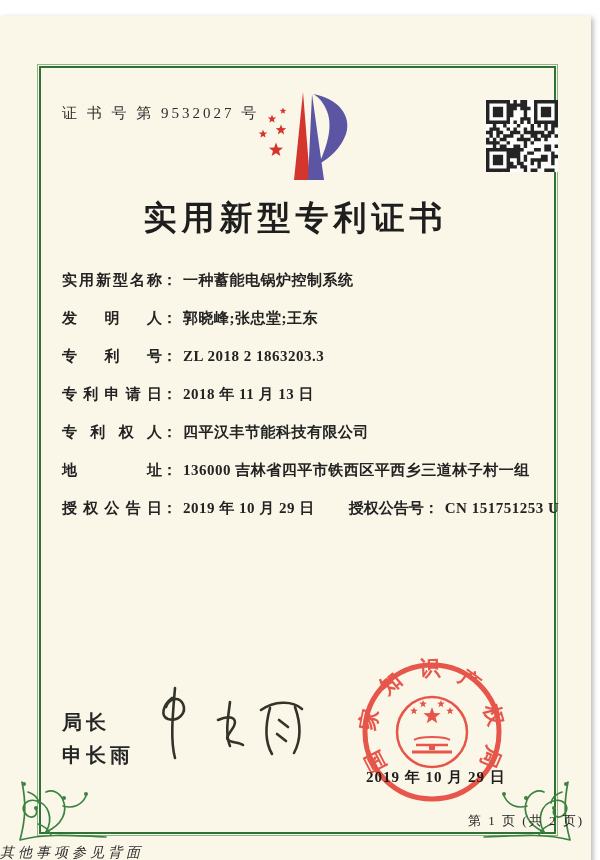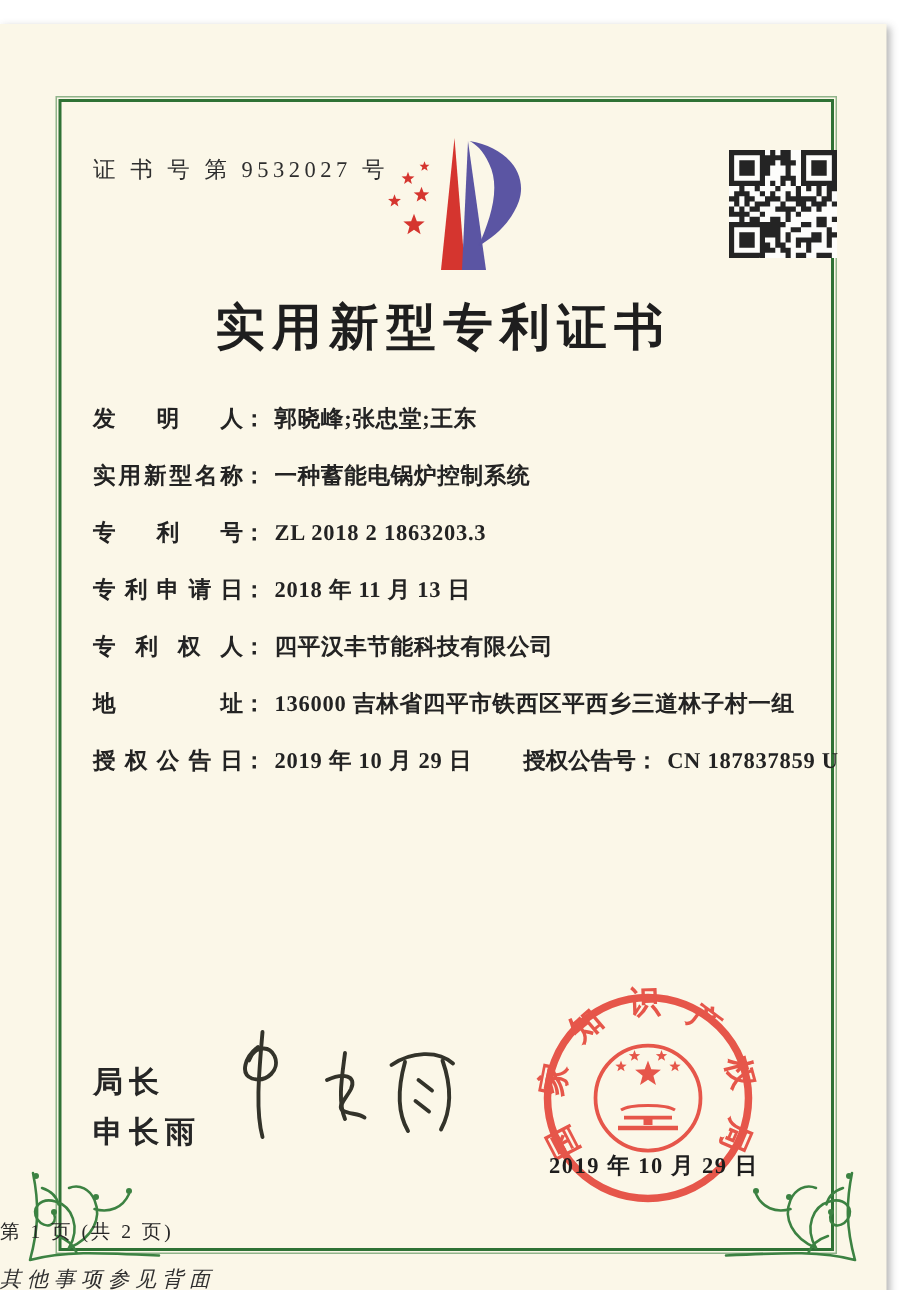--- a/index.html
+++ b/index.html
@@ -26,21 +26,21 @@
   .f-val{letter-spacing:.5px}
   .f-pair2{margin-left:34px}
   .paras{position:absolute;left:62px;top:505px;width:470px;font-size:15px;line-height:28px;
          text-align:justify;font-style:italic;color:#343434}
   .paras p{text-indent:2em}
   .director{position:absolute;left:62px;top:690px;font-size:20px;font-weight:600;letter-spacing:4px;line-height:33px}
   .signature{position:absolute;left:142px;top:666px;width:190px;height:85px}
   .seal{position:absolute;left:356px;top:640px;width:152px;height:152px;opacity:.9}
   .seal-date{position:absolute;left:366px;top:752px;font-size:15px;font-weight:600;
              letter-spacing:1px;color:#1d1d1d}
-  .page-info{position:absolute;left:0;top:796px;width:584px;text-align:left;font-size:13px;letter-spacing:2px}
+  .page-info{position:absolute;left:0;top:796px;width:584px;text-align:right;font-size:13px;letter-spacing:2px}
   .back-note{position:absolute;left:0;top:828px;width:591px;text-align:left;font-size:14px;
              font-style:italic;letter-spacing:4px;color:#2f2f2f}
   .flourish{position:absolute;width:100px;height:100px}
   .flourish.bl{left:12px;top:732px}
   .flourish.br{left:478px;top:732px;transform:scaleX(-1)}
 </style>
 </head>
 <body>
 
 <div class="paper">
@@ -96,39 +96,39 @@
   </svg>
 
   <svg class="qr" viewBox="0 0 72 72">
     <path id="qr-path" fill="#242424" d="M0.00 0.00h3.43v3.43h-3.43zM3.43 0.00h3.43v3.43h-3.43zM6.86 0.00h3.43v3.43h-3.43zM10.29 0.00h3.43v3.43h-3.43zM13.71 0.00h3.43v3.43h-3.43zM17.14 0.00h3.43v3.43h-3.43zM20.57 0.00h3.43v3.43h-3.43zM27.43 0.00h3.43v3.43h-3.43zM34.29 0.00h3.43v3.43h-3.43zM37.71 0.00h3.43v3.43h-3.43zM48.00 0.00h3.43v3.43h-3.43zM51.43 0.00h3.43v3.43h-3.43zM54.86 0.00h3.43v3.43h-3.43zM58.29 0.00h3.43v3.43h-3.43zM61.71 0.00h3.43v3.43h-3.43zM65.14 0.00h3.43v3.43h-3.43zM68.57 0.00h3.43v3.43h-3.43zM0.00 3.43h3.43v3.43h-3.43zM20.57 3.43h3.43v3.43h-3.43zM24.00 3.43h3.43v3.43h-3.43zM27.43 3.43h3.43v3.43h-3.43zM30.86 3.43h3.43v3.43h-3.43zM34.29 3.43h3.43v3.43h-3.43zM37.71 3.43h3.43v3.43h-3.43zM48.00 3.43h3.43v3.43h-3.43zM68.57 3.43h3.43v3.43h-3.43zM0.00 6.86h3.43v3.43h-3.43zM6.86 6.86h3.43v3.43h-3.43zM10.29 6.86h3.43v3.43h-3.43zM13.71 6.86h3.43v3.43h-3.43zM20.57 6.86h3.43v3.43h-3.43zM24.00 6.86h3.43v3.43h-3.43zM27.43 6.86h3.43v3.43h-3.43zM34.29 6.86h3.43v3.43h-3.43zM37.71 6.86h3.43v3.43h-3.43zM41.14 6.86h3.43v3.43h-3.43zM48.00 6.86h3.43v3.43h-3.43zM54.86 6.86h3.43v3.43h-3.43zM58.29 6.86h3.43v3.43h-3.43zM61.71 6.86h3.43v3.43h-3.43zM68.57 6.86h3.43v3.43h-3.43zM0.00 10.29h3.43v3.43h-3.43zM6.86 10.29h3.43v3.43h-3.43zM10.29 10.29h3.43v3.43h-3.43zM13.71 10.29h3.43v3.43h-3.43zM20.57 10.29h3.43v3.43h-3.43zM24.00 10.29h3.43v3.43h-3.43zM37.71 10.29h3.43v3.43h-3.43zM48.00 10.29h3.43v3.43h-3.43zM54.86 10.29h3.43v3.43h-3.43zM58.29 10.29h3.43v3.43h-3.43zM61.71 10.29h3.43v3.43h-3.43zM68.57 10.29h3.43v3.43h-3.43zM0.00 13.71h3.43v3.43h-3.43zM6.86 13.71h3.43v3.43h-3.43zM10.29 13.71h3.43v3.43h-3.43zM13.71 13.71h3.43v3.43h-3.43zM20.57 13.71h3.43v3.43h-3.43zM24.00 13.71h3.43v3.43h-3.43zM37.71 13.71h3.43v3.43h-3.43zM48.00 13.71h3.43v3.43h-3.43zM54.86 13.71h3.43v3.43h-3.43zM58.29 13.71h3.43v3.43h-3.43zM61.71 13.71h3.43v3.43h-3.43zM68.57 13.71h3.43v3.43h-3.43zM0.00 17.14h3.43v3.43h-3.43zM20.57 17.14h3.43v3.43h-3.43zM34.29 17.14h3.43v3.43h-3.43zM37.71 17.14h3.43v3.43h-3.43zM41.14 17.14h3.43v3.43h-3.43zM48.00 17.14h3.43v3.43h-3.43zM68.57 17.14h3.43v3.43h-3.43zM0.00 20.57h3.43v3.43h-3.43zM3.43 20.57h3.43v3.43h-3.43zM6.86 20.57h3.43v3.43h-3.43zM10.29 20.57h3.43v3.43h-3.43zM13.71 20.57h3.43v3.43h-3.43zM17.14 20.57h3.43v3.43h-3.43zM20.57 20.57h3.43v3.43h-3.43zM27.43 20.57h3.43v3.43h-3.43zM34.29 20.57h3.43v3.43h-3.43zM41.14 20.57h3.43v3.43h-3.43zM48.00 20.57h3.43v3.43h-3.43zM51.43 20.57h3.43v3.43h-3.43zM54.86 20.57h3.43v3.43h-3.43zM58.29 20.57h3.43v3.43h-3.43zM61.71 20.57h3.43v3.43h-3.43zM65.14 20.57h3.43v3.43h-3.43zM68.57 20.57h3.43v3.43h-3.43zM6.86 24.00h3.43v3.43h-3.43zM17.14 24.00h3.43v3.43h-3.43zM30.86 24.00h3.43v3.43h-3.43zM44.57 24.00h3.43v3.43h-3.43zM51.43 24.00h3.43v3.43h-3.43zM58.29 24.00h3.43v3.43h-3.43zM65.14 24.00h3.43v3.43h-3.43zM68.57 24.00h3.43v3.43h-3.43zM3.43 27.43h3.43v3.43h-3.43zM6.86 27.43h3.43v3.43h-3.43zM10.29 27.43h3.43v3.43h-3.43zM20.57 27.43h3.43v3.43h-3.43zM27.43 27.43h3.43v3.43h-3.43zM37.71 27.43h3.43v3.43h-3.43zM44.57 27.43h3.43v3.43h-3.43zM58.29 27.43h3.43v3.43h-3.43zM65.14 27.43h3.43v3.43h-3.43zM0.00 30.86h3.43v3.43h-3.43zM3.43 30.86h3.43v3.43h-3.43zM10.29 30.86h3.43v3.43h-3.43zM13.71 30.86h3.43v3.43h-3.43zM24.00 30.86h3.43v3.43h-3.43zM27.43 30.86h3.43v3.43h-3.43zM30.86 30.86h3.43v3.43h-3.43zM37.71 30.86h3.43v3.43h-3.43zM41.14 30.86h3.43v3.43h-3.43zM44.57 30.86h3.43v3.43h-3.43zM48.00 30.86h3.43v3.43h-3.43zM51.43 30.86h3.43v3.43h-3.43zM54.86 30.86h3.43v3.43h-3.43zM61.71 30.86h3.43v3.43h-3.43zM65.14 30.86h3.43v3.43h-3.43zM3.43 34.29h3.43v3.43h-3.43zM10.29 34.29h3.43v3.43h-3.43zM17.14 34.29h3.43v3.43h-3.43zM20.57 34.29h3.43v3.43h-3.43zM24.00 34.29h3.43v3.43h-3.43zM34.29 34.29h3.43v3.43h-3.43zM44.57 34.29h3.43v3.43h-3.43zM48.00 34.29h3.43v3.43h-3.43zM54.86 34.29h3.43v3.43h-3.43zM58.29 34.29h3.43v3.43h-3.43zM61.71 34.29h3.43v3.43h-3.43zM68.57 34.29h3.43v3.43h-3.43zM0.00 37.71h3.43v3.43h-3.43zM6.86 37.71h3.43v3.43h-3.43zM13.71 37.71h3.43v3.43h-3.43zM17.14 37.71h3.43v3.43h-3.43zM30.86 37.71h3.43v3.43h-3.43zM34.29 37.71h3.43v3.43h-3.43zM37.71 37.71h3.43v3.43h-3.43zM41.14 37.71h3.43v3.43h-3.43zM48.00 37.71h3.43v3.43h-3.43zM51.43 37.71h3.43v3.43h-3.43zM58.29 37.71h3.43v3.43h-3.43zM0.00 41.14h3.43v3.43h-3.43zM3.43 41.14h3.43v3.43h-3.43zM6.86 41.14h3.43v3.43h-3.43zM10.29 41.14h3.43v3.43h-3.43zM20.57 41.14h3.43v3.43h-3.43zM37.71 41.14h3.43v3.43h-3.43zM44.57 41.14h3.43v3.43h-3.43zM6.86 44.57h3.43v3.43h-3.43zM13.71 44.57h3.43v3.43h-3.43zM17.14 44.57h3.43v3.43h-3.43zM27.43 44.57h3.43v3.43h-3.43zM30.86 44.57h3.43v3.43h-3.43zM37.71 44.57h3.43v3.43h-3.43zM58.29 44.57h3.43v3.43h-3.43zM61.71 44.57h3.43v3.43h-3.43zM68.57 44.57h3.43v3.43h-3.43zM0.00 48.00h3.43v3.43h-3.43zM3.43 48.00h3.43v3.43h-3.43zM6.86 48.00h3.43v3.43h-3.43zM10.29 48.00h3.43v3.43h-3.43zM13.71 48.00h3.43v3.43h-3.43zM17.14 48.00h3.43v3.43h-3.43zM20.57 48.00h3.43v3.43h-3.43zM24.00 48.00h3.43v3.43h-3.43zM27.43 48.00h3.43v3.43h-3.43zM30.86 48.00h3.43v3.43h-3.43zM34.29 48.00h3.43v3.43h-3.43zM48.00 48.00h3.43v3.43h-3.43zM51.43 48.00h3.43v3.43h-3.43zM58.29 48.00h3.43v3.43h-3.43zM61.71 48.00h3.43v3.43h-3.43zM0.00 51.43h3.43v3.43h-3.43zM20.57 51.43h3.43v3.43h-3.43zM24.00 51.43h3.43v3.43h-3.43zM27.43 51.43h3.43v3.43h-3.43zM30.86 51.43h3.43v3.43h-3.43zM41.14 51.43h3.43v3.43h-3.43zM44.57 51.43h3.43v3.43h-3.43zM65.14 51.43h3.43v3.43h-3.43zM0.00 54.86h3.43v3.43h-3.43zM6.86 54.86h3.43v3.43h-3.43zM10.29 54.86h3.43v3.43h-3.43zM13.71 54.86h3.43v3.43h-3.43zM20.57 54.86h3.43v3.43h-3.43zM24.00 54.86h3.43v3.43h-3.43zM27.43 54.86h3.43v3.43h-3.43zM30.86 54.86h3.43v3.43h-3.43zM37.71 54.86h3.43v3.43h-3.43zM54.86 54.86h3.43v3.43h-3.43zM58.29 54.86h3.43v3.43h-3.43zM65.14 54.86h3.43v3.43h-3.43zM68.57 54.86h3.43v3.43h-3.43zM0.00 58.29h3.43v3.43h-3.43zM6.86 58.29h3.43v3.43h-3.43zM10.29 58.29h3.43v3.43h-3.43zM13.71 58.29h3.43v3.43h-3.43zM20.57 58.29h3.43v3.43h-3.43zM30.86 58.29h3.43v3.43h-3.43zM37.71 58.29h3.43v3.43h-3.43zM44.57 58.29h3.43v3.43h-3.43zM48.00 58.29h3.43v3.43h-3.43zM51.43 58.29h3.43v3.43h-3.43zM54.86 58.29h3.43v3.43h-3.43zM58.29 58.29h3.43v3.43h-3.43zM65.14 58.29h3.43v3.43h-3.43zM0.00 61.71h3.43v3.43h-3.43zM6.86 61.71h3.43v3.43h-3.43zM10.29 61.71h3.43v3.43h-3.43zM13.71 61.71h3.43v3.43h-3.43zM20.57 61.71h3.43v3.43h-3.43zM24.00 61.71h3.43v3.43h-3.43zM30.86 61.71h3.43v3.43h-3.43zM34.29 61.71h3.43v3.43h-3.43zM44.57 61.71h3.43v3.43h-3.43zM51.43 61.71h3.43v3.43h-3.43zM65.14 61.71h3.43v3.43h-3.43zM0.00 65.14h3.43v3.43h-3.43zM20.57 65.14h3.43v3.43h-3.43zM24.00 65.14h3.43v3.43h-3.43zM27.43 65.14h3.43v3.43h-3.43zM34.29 65.14h3.43v3.43h-3.43zM37.71 65.14h3.43v3.43h-3.43zM51.43 65.14h3.43v3.43h-3.43zM0.00 68.57h3.43v3.43h-3.43zM3.43 68.57h3.43v3.43h-3.43zM6.86 68.57h3.43v3.43h-3.43zM10.29 68.57h3.43v3.43h-3.43zM13.71 68.57h3.43v3.43h-3.43zM17.14 68.57h3.43v3.43h-3.43zM20.57 68.57h3.43v3.43h-3.43zM37.71 68.57h3.43v3.43h-3.43zM44.57 68.57h3.43v3.43h-3.43zM48.00 68.57h3.43v3.43h-3.43zM58.29 68.57h3.43v3.43h-3.43zM61.71 68.57h3.43v3.43h-3.43zM65.14 68.57h3.43v3.43h-3.43z"></path>
   </svg>
 
   <div class="title">实用新型专利证书</div>
 
   <div class="fields">
     <div class="f-row">
-      <span class="f-label">发明人</span><span class="f-colon">：</span><span class="f-val">郭晓峰;张忠堂;王东</span>
+      <span class="f-label">实用新型名称</span><span class="f-colon">：</span><span class="f-val">一种蓄能电锅炉控制系统</span>
     </div>
     <div class="f-row">
-      <span class="f-label">实用新型名称</span><span class="f-colon">：</span><span class="f-val">一种蓄能电锅炉控制系统</span>
+      <span class="f-label">发明人</span><span class="f-colon">：</span><span class="f-val">郭晓峰;张忠堂;王东</span>
     </div>
     <div class="f-row">
       <span class="f-label">专利号</span><span class="f-colon">：</span><span class="f-val">ZL 2018 2 1863203.3</span>
     </div>
     <div class="f-row">
       <span class="f-label">专利申请日</span><span class="f-colon">：</span><span class="f-val">2018 年 11 月 13 日</span>
     </div>
     <div class="f-row">
       <span class="f-label">专利权人</span><span class="f-colon">：</span><span class="f-val">四平汉丰节能科技有限公司</span>
     </div>
     <div class="f-row">
       <span class="f-label">地址</span><span class="f-colon">：</span><span class="f-val">136000 吉林省四平市铁西区平西乡三道林子村一组</span>
     </div>
     <div class="f-row">
-      <span class="f-label">授权公告日</span><span class="f-colon">：</span><span class="f-val">2019 年 10 月 29 日</span><span class="f-pair2">授权公告号</span><span class="f-colon">：</span><span class="f-val">CN 187837859 U</span>
+      <span class="f-label">授权公告日</span><span class="f-colon">：</span><span class="f-val">2019 年 10 月 29 日</span><span class="f-pair2">授权公告号</span><span class="f-colon">：</span><span class="f-val">CN 151751253 U</span>
     </div>
   </div>
 
 
   <div class="director">
     <div>局长</div>
     <div>申长雨</div>
   </div>
 
   <svg class="signature" viewBox="0 0 190 85">

